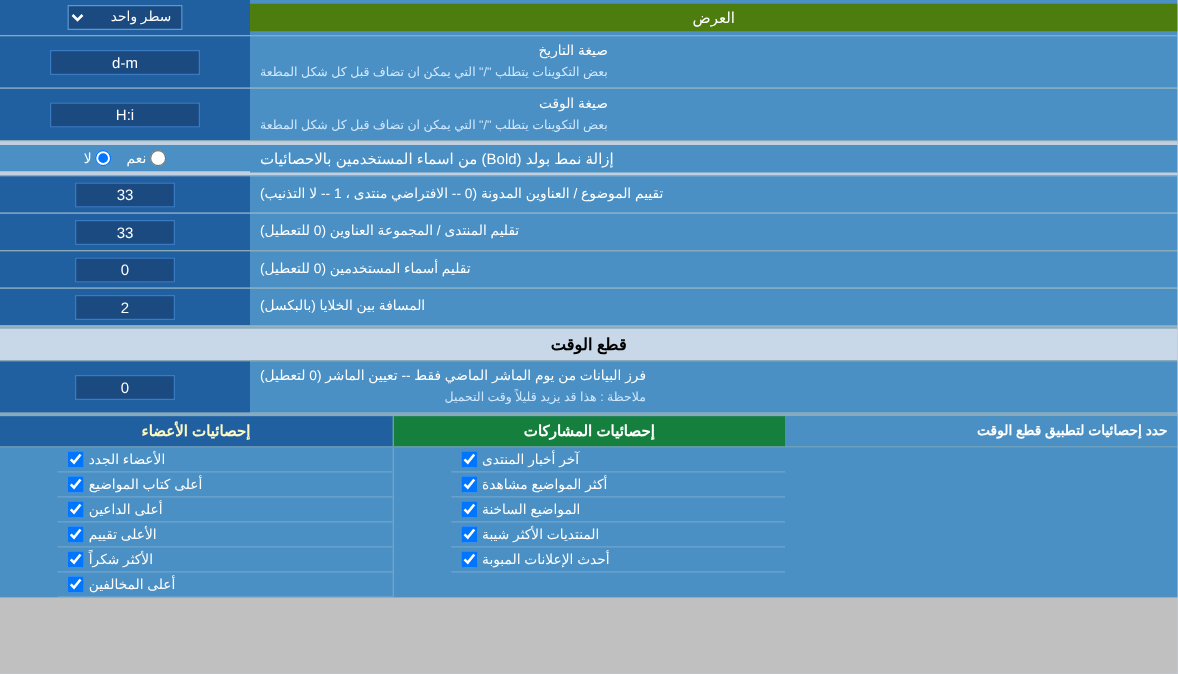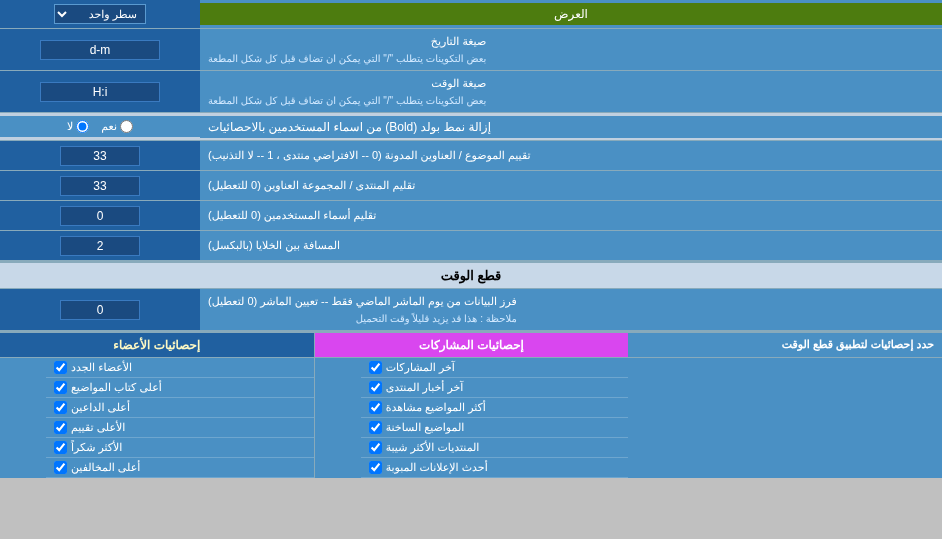--- a/index.html
+++ b/index.html
@@ -297,34 +297,30 @@
     </div>
     <div class="input-part">
       <input type="text" class="num-input" value="0" style="">
     </div>
   </div>
 
   <div class="checkbox-section">
 
     <div style="display:flex; border-bottom:1px solid #8ab;">
       <div style="flex:1; background:#4a90c4; color:#fff; padding:5px 8px; text-align:right; font-weight:bold; font-size:11px;">حدد إحصائيات لتطبيق قطع الوقت</div>
-      <div style="flex:1; background:#d946ef; color:#fff; text-align:center; padding:5px 8px; font-weight:bold; font-size:12px; border-left:1px solid #8ab;">إحصائيات المشاركات</div>
+      <div style="flex:1; background:#15803d; color:#fff; text-align:center; padding:5px 8px; font-weight:bold; font-size:12px; border-left:1px solid #8ab;">إحصائيات المشاركات</div>
       <div style="flex:1; background:#2060a0; color:#fef9c3; text-align:center; padding:5px 8px; font-weight:bold; font-size:12px;">إحصائيات الأعضاء</div>
     </div>
 
     <div style="display:flex;">
 
       <div style="flex:1; background:#4a90c4;"></div>
 
       <div style="flex:1; border-left:1px solid #8ab; background:#4a90c4;">
         <div class="checkbox-item">
-          <span>آخر المشاركات</span>
-          <input type="checkbox" checked="" style="">
-        </div>
-        <div class="checkbox-item">
           <span>آخر أخبار المنتدى</span>
           <input type="checkbox" checked="" style="">
         </div>
         <div class="checkbox-item">
           <span>أكثر المواضيع مشاهدة</span>
           <input type="checkbox" checked="" style="">
         </div>
         <div class="checkbox-item">
           <span>المواضيع الساخنة</span>
           <input type="checkbox" checked="" style="">

